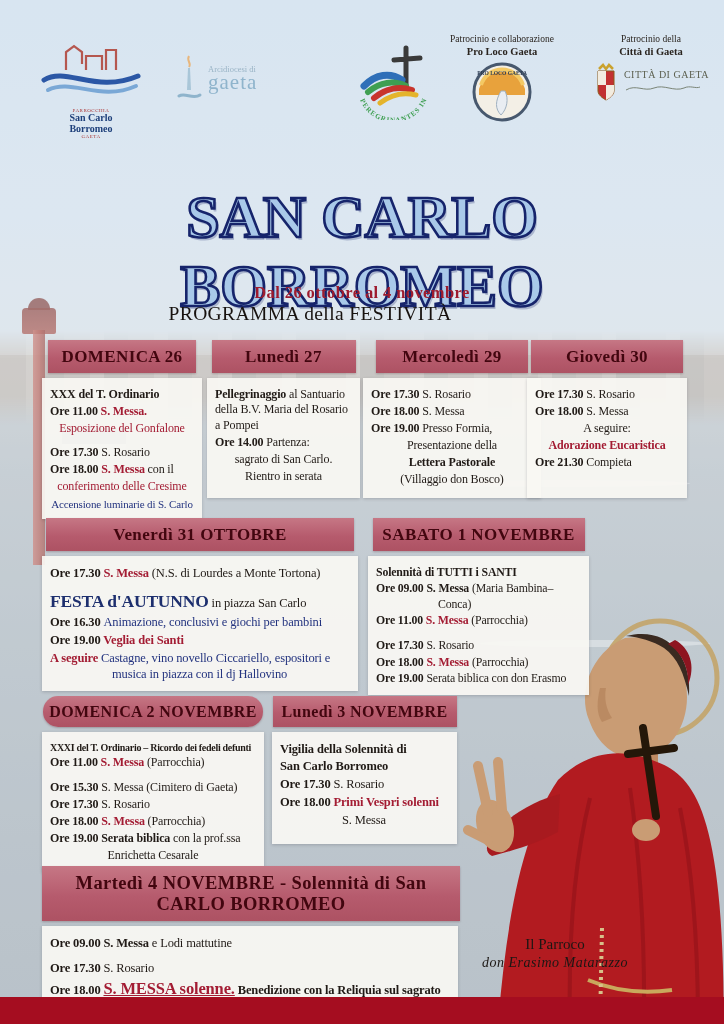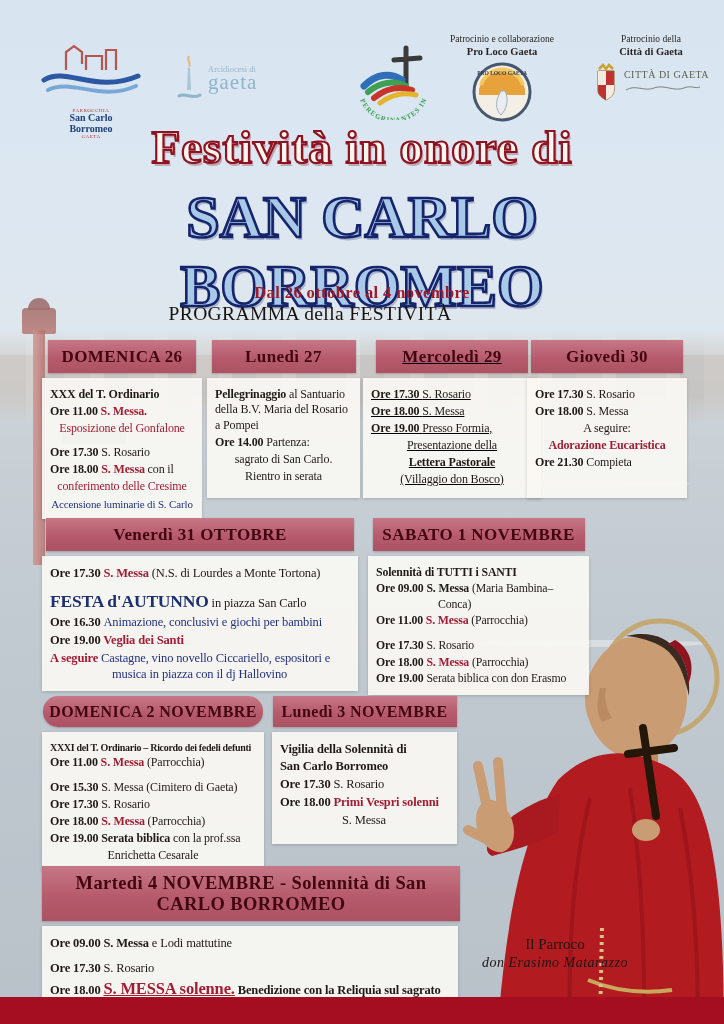--- a/index.html
+++ b/index.html
@@ -73,21 +73,21 @@
   .b{color:#201a16;}
   .bb{font-weight:bold;color:#201a16;}
   .r{color:#a31c33;}
   .rb{color:#a31c33;font-weight:bold;}
   .bl{color:#23337f;}
   .festa{color:#1d2f6e;font-weight:bold;font-size:17.5px;letter-spacing:-0.2px;}
   .rbig{color:#a31c33;font-weight:bold;font-size:16.5px;text-decoration:underline;}
 
   #c0{left:42px;top:340px;width:160px;} #c0 .card-head{width:142px;} #c0 .card-body{min-height:106px;font-size:12px;}
   #c1{left:207px;top:340px;width:153px;} #c1 .card-head{width:138px;} #c1 .card-body{min-height:106px;font-size:12px;}
-  #c2{left:363px;top:340px;width:178px;text-decoration:underline;} #c2 .card-head{width:146px;} #c2 .card-body{min-height:106px;font-size:12px;}
+  #c2{left:363px;top:340px;width:178px;} #c2 .card-head{width:146px;} #c2 .card-body{min-height:106px;font-size:12px;}
   #c3{left:527px;top:340px;width:160px;} #c3 .card-head{width:146px;} #c3 .card-body{min-height:106px;font-size:12px;}
   #c4{left:42px;top:518px;width:316px;} #c4 .card-head{width:302px;} #c4 .card-body{min-height:108px;}
   #c5{left:368px;top:518px;width:221px;} #c5 .card-head{width:206px;} #c5 .card-body{min-height:100px;font-size:11.8px;}
   #c6{left:42px;top:696px;width:222px;} #c6 .card-head{width:214px;font-size:16px;border-radius:15px;} #c6 .card-body{min-height:100px;font-size:12px;}
   #c7{left:272px;top:696px;width:185px;} #c7 .card-head{width:178px;font-size:16px;} #c7 .card-body{min-height:98px;}
   #c8{left:42px;top:866px;width:416px;} #c8 .card-head{width:412px;font-size:18.5px;} #c8 .card-body{min-height:62px;}
 
   
   .sig{position:absolute;left:470px;top:936px;width:170px;text-align:center;color:#1c1714;}
   .sig-1{font-size:15px;}
@@ -194,21 +194,20 @@
       </svg>
       <div style="text-align:left;">
         <div style="font-size:10px;color:#5b5f4e;letter-spacing:.5px;">CITTÀ DI GAETA</div>
         <svg width="78" height="12" viewBox="0 0 78 12">
           <path d="M2,8 C12,2 20,10 30,6 C40,2 50,10 60,6 C66,3 72,7 76,5" fill="none" stroke="#7b8577" stroke-width="1"></path>
         </svg>
       </div>
     </div>
   </div>
 
-  <div class="title1">Festività in onore di</div>
   <div class="title2">SAN CARLO BORROMEO</div>
   <div class="dates">Dal 26 ottobre al 4 novembre</div>
   <div class="program">PROGRAMMA della FESTIVITÀ</div>
 
   <section class="card" id="c0">
     <div class="card-head">DOMENICA 26</div>
     <div class="card-body">
         <div class="ln"><span class="bb">XXX del T. Ordinario</span></div>
         <div class="ln"><span class="t">Ore 11.00   </span><span class="rb">S. Messa.</span></div>
         <div class="ln center"><span class="r">Esposizione del Gonfalone</span></div>

